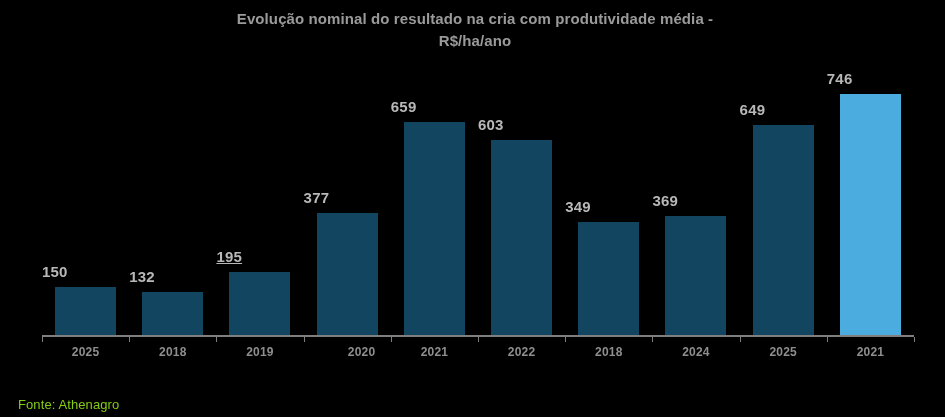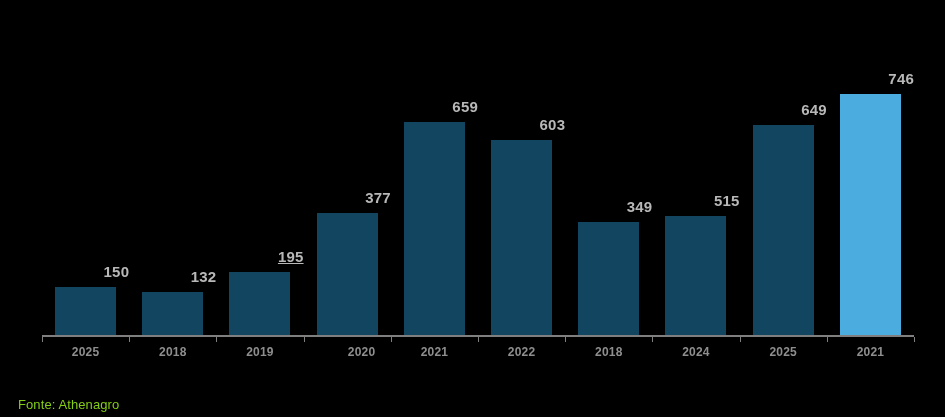--- a/index.html
+++ b/index.html
@@ -75,21 +75,21 @@
     position: absolute;
     left: 13px;
     bottom: 0;
     width: 61px;
   }
 
   .bar-value {
     position: absolute;
     left: 0;
     width: 87px;
-    text-align: right;
+    text-align: left;
     color: #b8b8b8;
     font-size: 15px;
     font-weight: bold;
     letter-spacing: 0.2px;
   }
 
   .cat-label {
     position: absolute;
     top: 345px;
     width: 87px;
@@ -110,20 +110,22 @@
     font-weight: normal;
     letter-spacing: 0.1px;
     margin-top: 8px;
   }
 </style>
 </head>
 <body>
 
 <div id="chart-root">
 
+  <div id="chart-title">Evolução nominal do resultado na cria  com produtividade média -
+R$/ha/ano</div>
 
   <div id="plot-area">
     <div id="axis-line"></div>
     <div id="ticks-layer">
         <div class="axis-tick" style="left: 42px;"></div>
         <div class="axis-tick" style="left: 129.2px;"></div>
         <div class="axis-tick" style="left: 216.4px;"></div>
         <div class="axis-tick" style="left: 303.6px;"></div>
         <div class="axis-tick" style="left: 390.8px;"></div>
         <div class="axis-tick" style="left: 478px;"></div>
@@ -158,21 +160,21 @@
           <div class="bar-rect" style="height: 194.803px; background: rgb(18, 69, 95); left: 13.1px;"></div>
         </div>
         <div class="bar-value" style="left: 478px; width: 87.2px; top: 116.197px;">603</div>
         <div class="bar-slot" style="left: 565.2px; width: 87.2px;">
           <div class="bar-rect" style="height: 112.747px; background: rgb(18, 69, 95); left: 13.1px;"></div>
         </div>
         <div class="bar-value" style="left: 565.2px; width: 87.2px; top: 198.253px;">349</div>
         <div class="bar-slot" style="left: 652.4px; width: 87.2px;">
           <div class="bar-rect" style="height: 119.208px; background: rgb(18, 69, 95); left: 13.1px;"></div>
         </div>
-        <div class="bar-value" style="left: 652.4px; width: 87.2px; top: 191.792px;">515</div>
+        <div class="bar-value" style="left: 652.4px; width: 87.2px; top: 191.792px;">369</div>
         <div class="bar-slot" style="left: 739.6px; width: 87.2px;">
           <div class="bar-rect" style="height: 209.664px; background: rgb(18, 69, 95); left: 13.1px;"></div>
         </div>
         <div class="bar-value" style="left: 739.6px; width: 87.2px; top: 101.336px;">649</div>
         <div class="bar-slot" style="left: 826.8px; width: 87.2px;">
           <div class="bar-rect" style="height: 241px; background: rgb(75, 172, 223); left: 13.1px;"></div>
         </div>
         <div class="bar-value" style="left: 826.8px; width: 87.2px; top: 70px;">746</div>
       </div>
     <div id="labels-layer">

